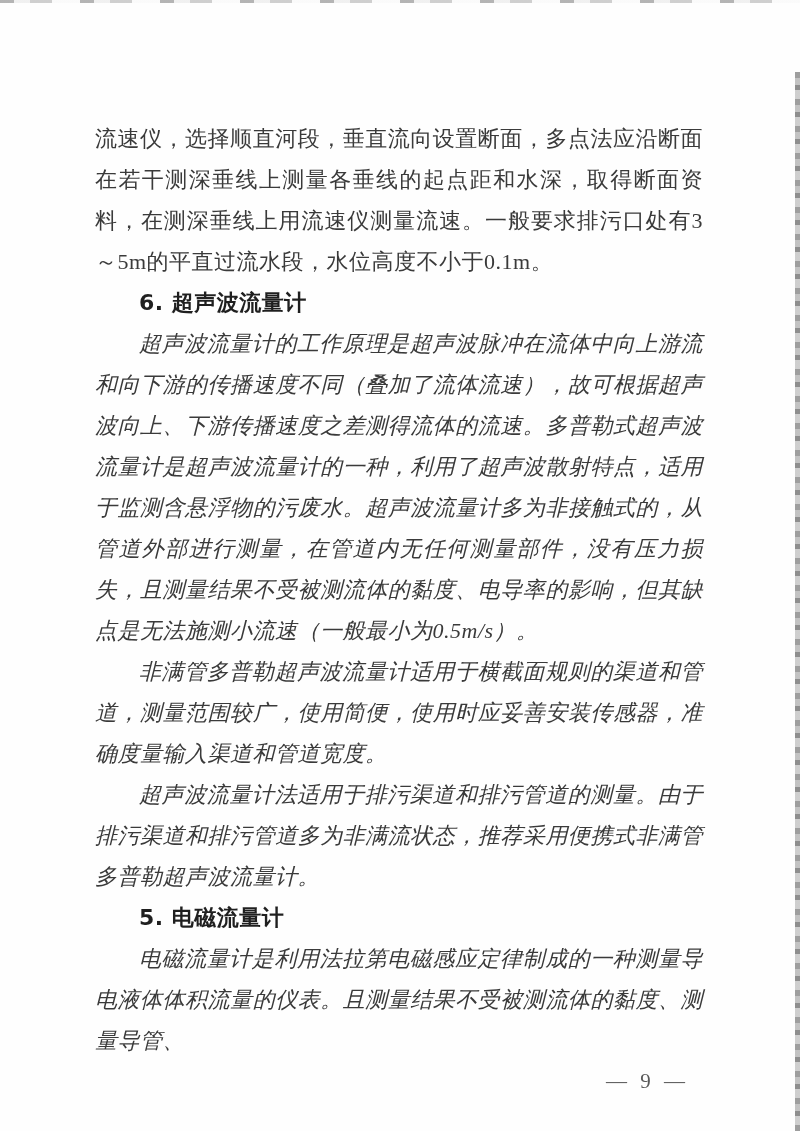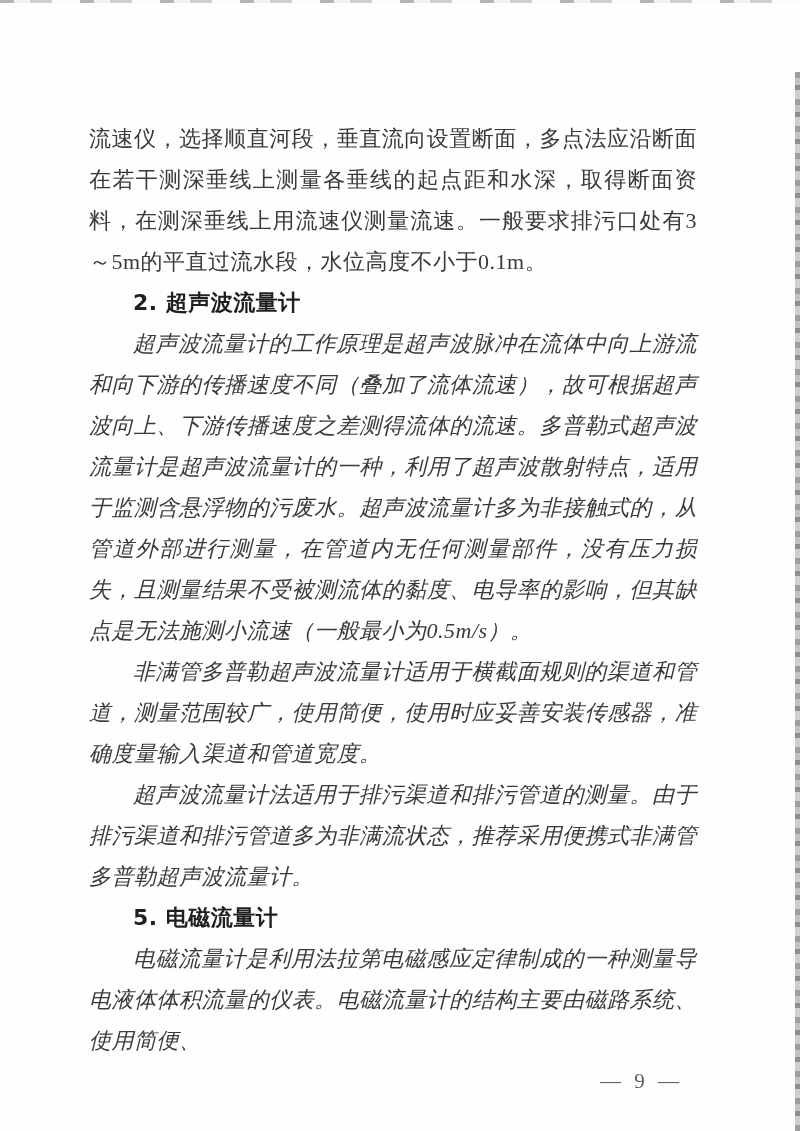--- a/index.html
+++ b/index.html
@@ -35,21 +35,21 @@
     background: repeating-linear-gradient(180deg,
       #8d8d8d 0 6px,
       #b8b8b8 6px 13px,
       #7a7a7a 13px 18px,
       #c6c6c6 18px 27px);
     opacity: .85;
   }
 
   .content {
     position: absolute;
-    left: 89px;
+    left: 95px;
     top: 118px;
     width: 608px;
     color: #3a3a3a;
     font-size: 22px;
     line-height: 41px;
     letter-spacing: 0.5px;
   }
 
   .para {
     text-align: justify;
@@ -81,29 +81,29 @@
 
 <div class="page">
 
   <div class="scan-edge-top"></div>
   <div class="scan-edge-right"></div>
 
   <div class="content">
 
     <p class="para">流速仪，选择顺直河段，垂直流向设置断面，多点法应沿断面在若干测深垂线上测量各垂线的起点距和水深，取得断面资料，在测深垂线上用流速仪测量流速。一般要求排污口处有3～5m的平直过流水段，水位高度不小于0.1m。</p>
 
-    <div class="heading">2. 超声波流量计</div>
+    <div class="heading">6. 超声波流量计</div>
 
     <p class="para indent">超声波流量计的工作原理是超声波脉冲在流体中向上游流和向下游的传播速度不同（叠加了流体流速），故可根据超声波向上、下游传播速度之差测得流体的流速。多普勒式超声波流量计是超声波流量计的一种，利用了超声波散射特点，适用于监测含悬浮物的污废水。超声波流量计多为非接触式的，从管道外部进行测量，在管道内无任何测量部件，没有压力损失，且测量结果不受被测流体的黏度、电导率的影响，但其缺点是无法施测小流速（一般最小为0.5m/s）。</p>
 
     <p class="para indent">非满管多普勒超声波流量计适用于横截面规则的渠道和管道，测量范围较广，使用简便，使用时应妥善安装传感器，准确度量输入渠道和管道宽度。</p>
 
     <p class="para indent">超声波流量计法适用于排污渠道和排污管道的测量。由于排污渠道和排污管道多为非满流状态，推荐采用便携式非满管多普勒超声波流量计。</p>
 
     <div class="heading">5. 电磁流量计</div>
 
-    <p class="para indent">电磁流量计是利用法拉第电磁感应定律制成的一种测量导电液体体积流量的仪表。电磁流量计的结构主要由磁路系统、使用简便、</p>
+    <p class="para indent">电磁流量计是利用法拉第电磁感应定律制成的一种测量导电液体体积流量的仪表。且测量结果不受被测流体的黏度、测量导管、</p>
 
     <div class="page-number">— 9 —</div>
 
   </div>
 
 </div>
 
 </body></html>

